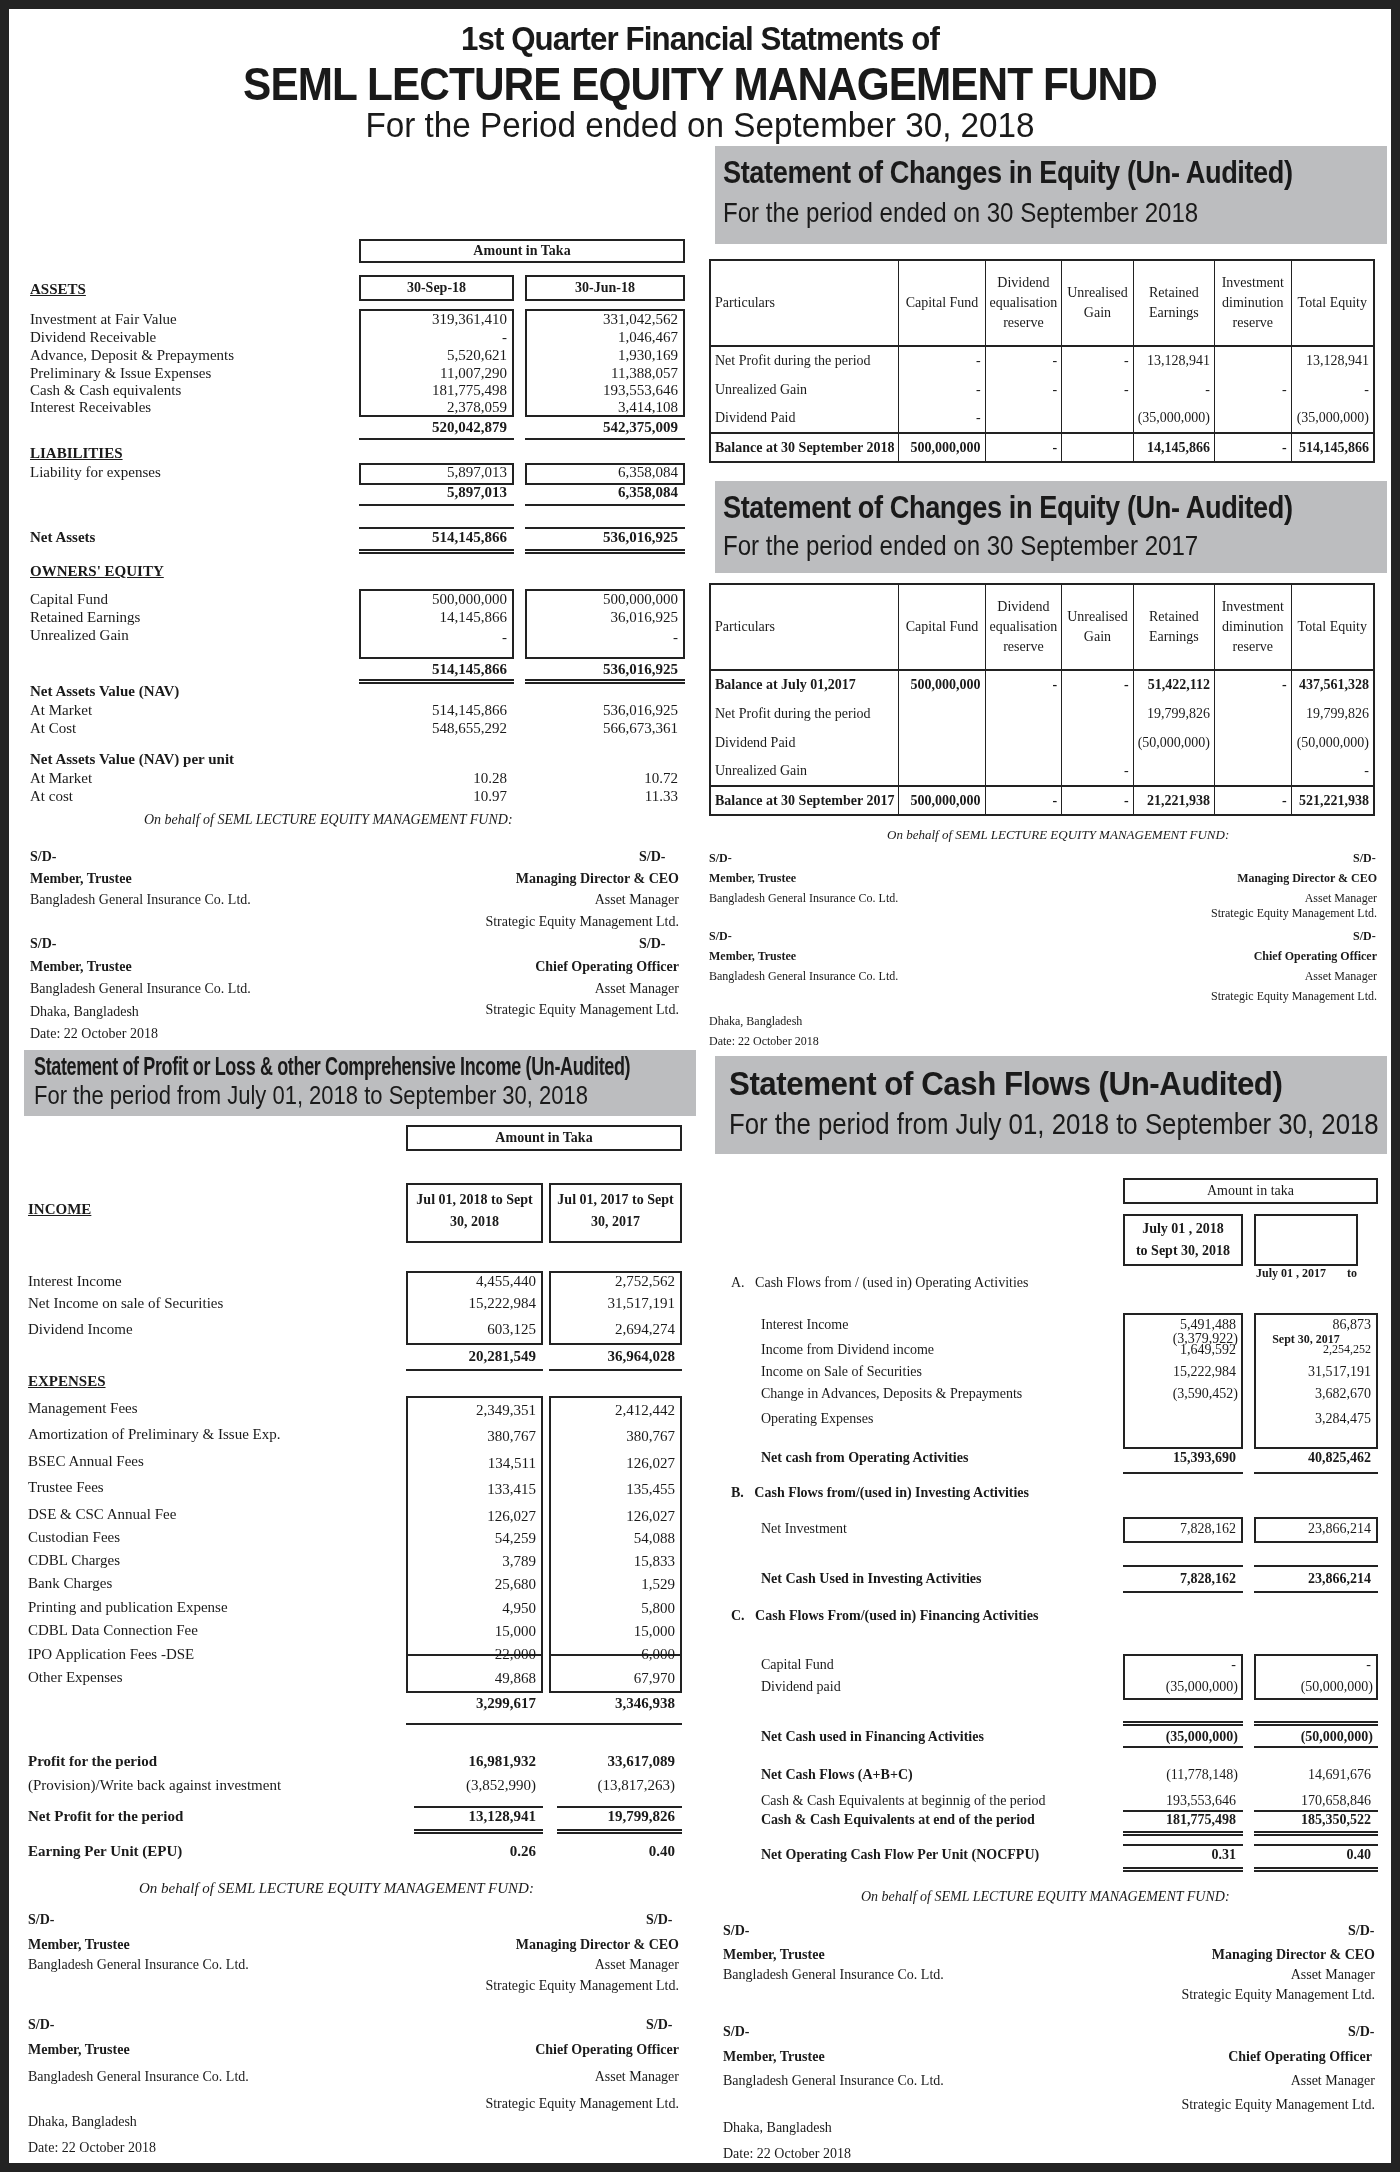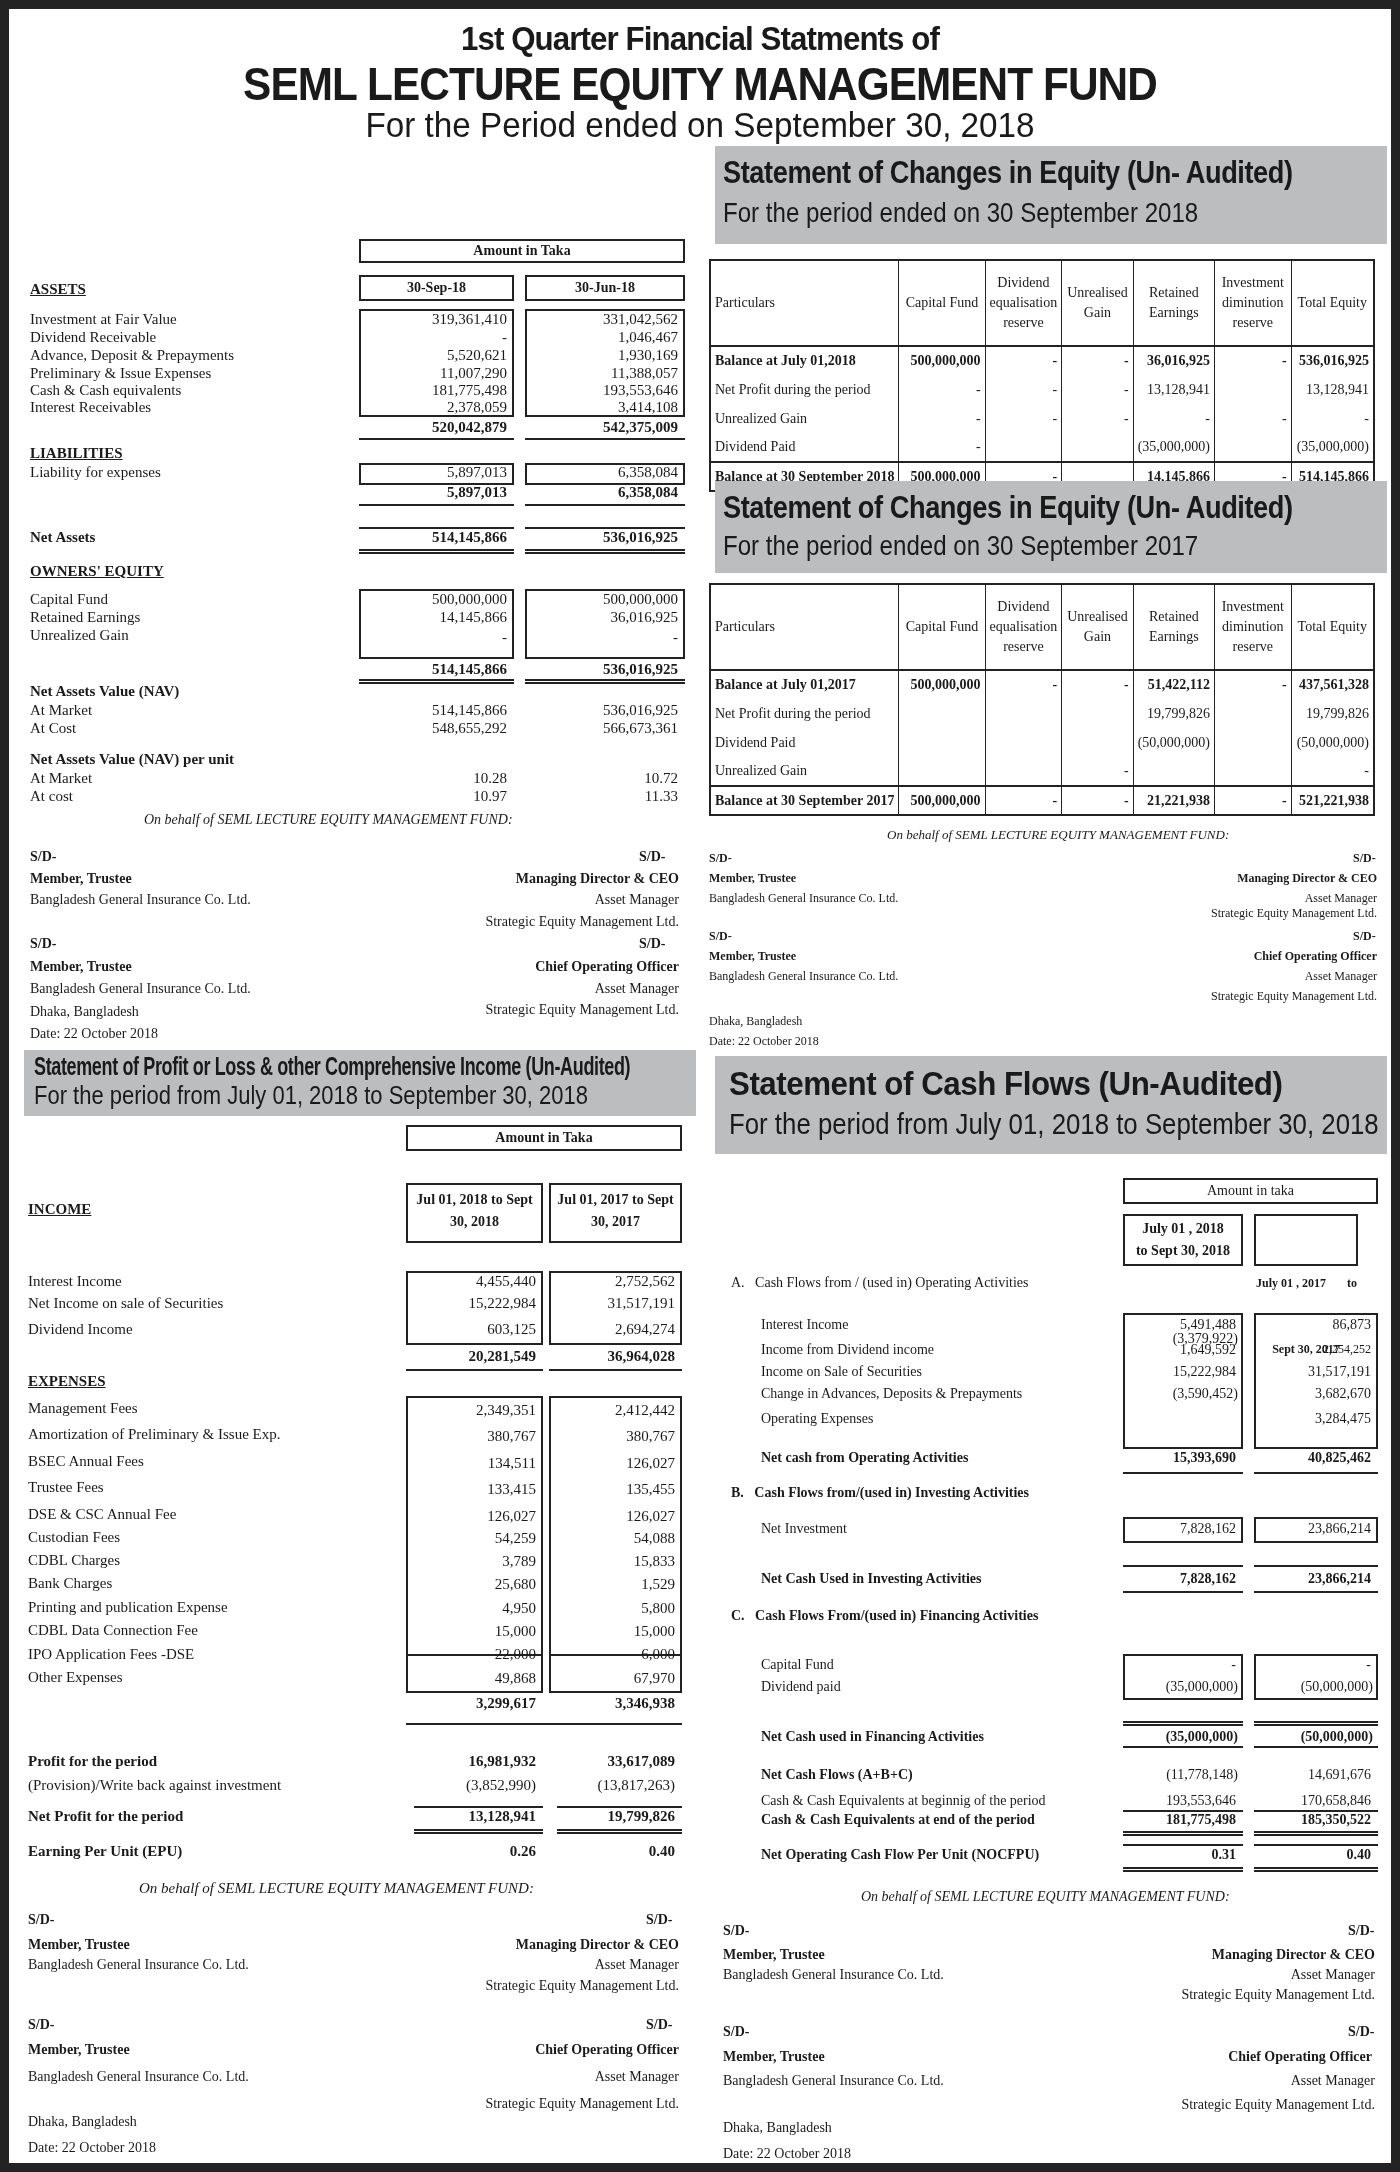--- a/index.html
+++ b/index.html
@@ -289,29 +289,20 @@
     <tbody>
         <tr>
       <th>Particulars</th>
       <th>Capital Fund</th>
       <th style="white-space:normal">Dividend equalisation reserve</th>
       <th style="white-space:normal">Unrealised Gain</th>
       <th style="white-space:normal">Retained Earnings</th>
       <th style="white-space:normal">Investment diminution reserve</th>
       <th>Total Equity</th>
     </tr>
-    <tr class="bal" style="height:28px">
-      <td>Balance at July 01,2018</td>
-          <td>500,000,000</td>
-          <td class="ctr">-</td>
-          <td>-</td>
-          <td>36,016,925</td>
-          <td>-</td>
-          <td>536,016,925</td>
-    </tr>
     <tr style="height:24px">
       <td>Net Profit during the period</td>
           <td>-</td>
           <td class="ctr">-</td>
           <td>-</td>
           <td>13,128,941</td>
           <td></td>
           <td>13,128,941</td>
     </tr>
     <tr style="height:24px">
@@ -441,21 +432,21 @@
   <div class="band" style="left:706px;top:1047px;width:672px;height:98px;padding:8px 14px">
     <span class="t" style="font-size:34px;transform:scaleX(.92)">Statement of Cash Flows  (Un-Audited)</span>
     <span class="s" style="font-size:30px;margin-top:4px;transform:scaleX(.86)">For the period from July 01, 2018 to September 30, 2018</span>
   </div>
 
   <div class="box ctr" style="left:1114px;top:1169px;width:255px;height:26px;font-size:14px;line-height:22px">Amount in taka</div>
   <div class="box ctr b" style="left:1114px;top:1205px;width:120px;height:52px;font-size:14px;line-height:22px;padding-top:2px">
     <div>July 01 , 2018</div>
     <div>to Sept 30, 2018</div>
   </div>
-  <div class="box ctr b" style="left:1245px;top:1205px;width:104px;height:52px;font-size:12px;line-height:22px;padding-top:12px;white-space:pre">
+  <div class="box ctr b" style="left:1245px;top:1205px;width:104px;height:52px;font-size:12px;line-height:22px;padding-top:2px;white-space:pre">
     <div>July 01 , 2017       to</div>
     <div>Sept 30, 2017</div>
   </div>
 
   <div class="lbl" style="left:722px;top:1266px;font-size:14px;white-space:pre">A.   Cash Flows from / (used in) Operating Activities</div>
 
   <div class="box" style="left:1114px;top:1304px;width:120px;height:136px"></div>
   <div class="box" style="left:1245px;top:1304px;width:124px;height:136px"></div>
 
   <div>

